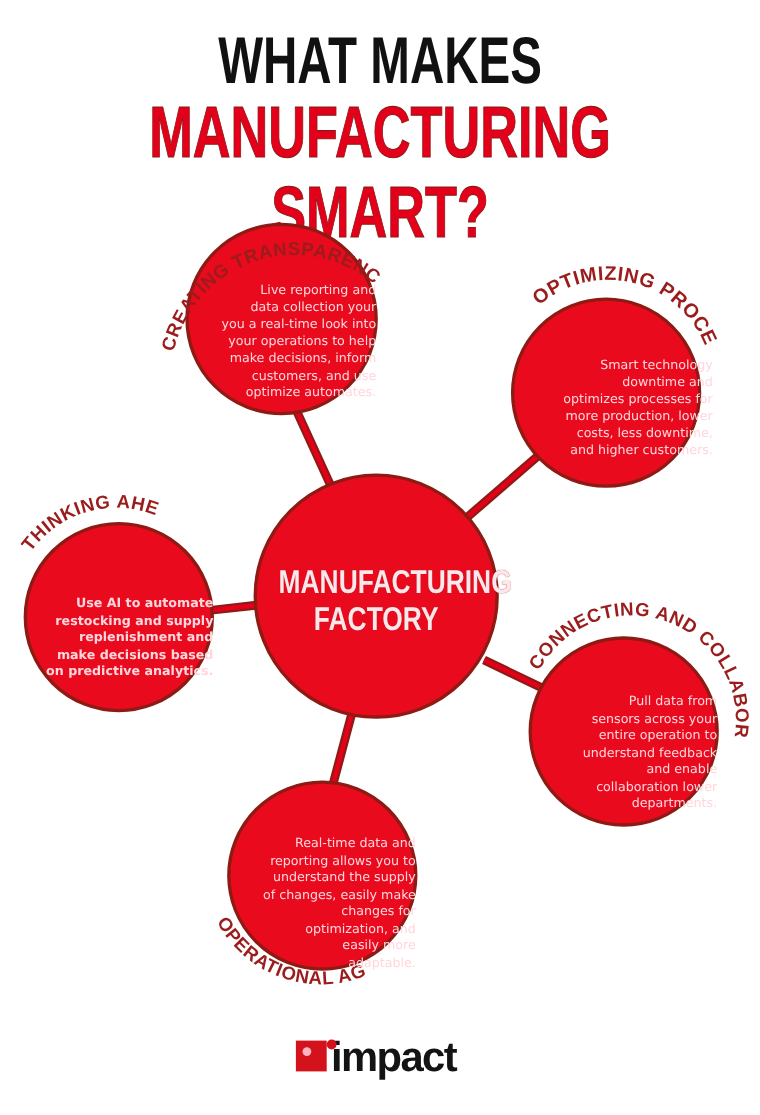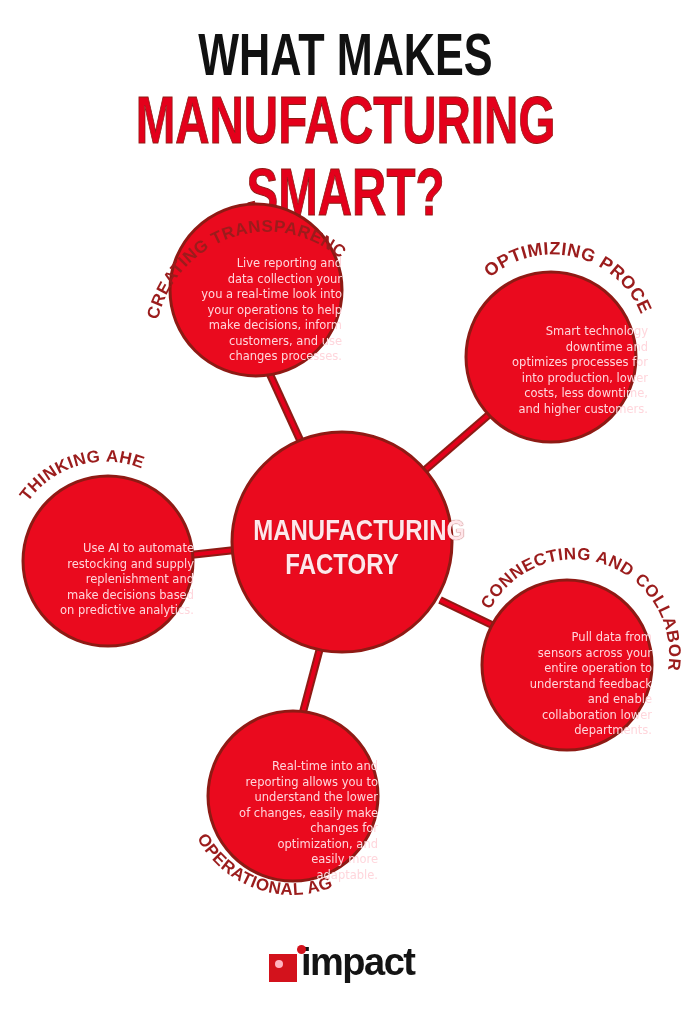--- a/index.html
+++ b/index.html
@@ -15,21 +15,21 @@
   .bubble-text {
     position:absolute; text-align:right; color:#ffd6dc;
     font-family:"DejaVu Sans", sans-serif; font-size:11.5px; line-height:15.5px;margin-top:16px;
   }
   .center-label {
     position:absolute; left:231px; top:513px; width:222px; text-align:center;
     color:#ffe6ea; font-family:"Liberation Sans", sans-serif; font-weight:bold;
     font-size:30px; line-height:34px; transform:scaleX(0.8); transform-origin:center;
     text-shadow:0 0 1px #8e1a14;
   }
-  .logo { position:absolute; left:269px; top:942px; height:40px; display:flex; align-items:flex-end; }
+  .logo { position:absolute; left:269px; top:942px; height:40px; display:flex; align-items:flex-start; }
   .logo-mark { width:28px; height:28px; background:#d3121c; position:relative; margin-right:2px; margin-top:4px; }
   .logo-mark .dot { position:absolute; left:6px; top:6px; width:8px; height:8px; border-radius:50%; background:#ffb3c0; }
   .logo-idot { position:absolute; left:28px; top:3px; width:9px; height:9px; border-radius:50%; background:#d3121c; }
   .logo-text { font-family:"Liberation Sans", sans-serif; font-weight:bold; font-size:38px; color:#141414; letter-spacing:-1.5px; line-height:40px; margin-left:2px; }
   .curve-label { font-family:"Liberation Sans", sans-serif; font-weight:bold; fill:#9b1c1c; letter-spacing:0.5px; }
 </style>
 </head>
 <body>
 
 <div class="title1">WHAT MAKES</div>
@@ -85,54 +85,54 @@
   </text>
 </svg>
 
 <div class="bubble-text" style="left:172px; top:240px; width:170px;">
   <div>Live reporting and</div>
   <div>data collection your</div>
   <div>you a real-time look into</div>
   <div>your operations to help</div>
   <div>make decisions, inform</div>
   <div>customers, and use</div>
-  <div>changes processes.</div>
+  <div>optimize automates.</div>
 </div>
 
 <div class="bubble-text" style="left:466px; top:308px; width:172px;padding-left:10px;">
   <div>Smart technology</div>
   <div>downtime and</div>
   <div>optimizes processes for</div>
-  <div>into production, lower</div>
+  <div>more production, lower</div>
   <div>costs, less downtime,</div>
   <div>and higher customers.</div>
 </div>
 
-<div class="bubble-text" style="left:24px; top:525px; width:170px;">
+<div class="bubble-text" style="left:24px; top:525px; width:170px;font-weight:bold;">
   <div>Use AI to automate</div>
   <div>restocking and supply</div>
   <div>replenishment and</div>
   <div>make decisions based</div>
   <div>on predictive analytics.</div>
 </div>
 
 <div class="bubble-text" style="left:482px; top:614px; width:170px;">
   <div>Pull data from</div>
   <div>sensors across your</div>
   <div>entire operation to</div>
   <div>understand feedback</div>
   <div>and enable</div>
   <div>collaboration lower</div>
   <div>departments.</div>
 </div>
 
 <div class="bubble-text" style="left:208px; top:743px; width:170px;">
-  <div>Real-time into and</div>
+  <div>Real-time data and</div>
   <div>reporting allows you to</div>
-  <div>understand the lower</div>
+  <div>understand the supply</div>
   <div>of changes, easily make</div>
   <div>changes for</div>
   <div>optimization, and</div>
   <div>easily more</div>
   <div>adaptable.</div>
 </div>
 
 <div class="center-label">
   <div>MANUFACTURING</div>
   <div>FACTORY</div>

